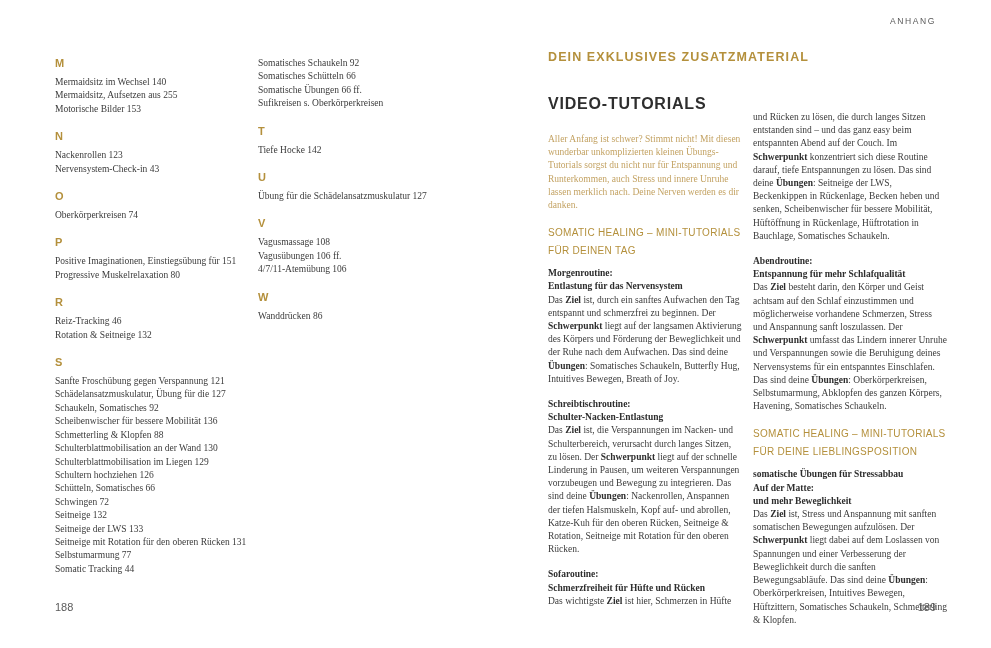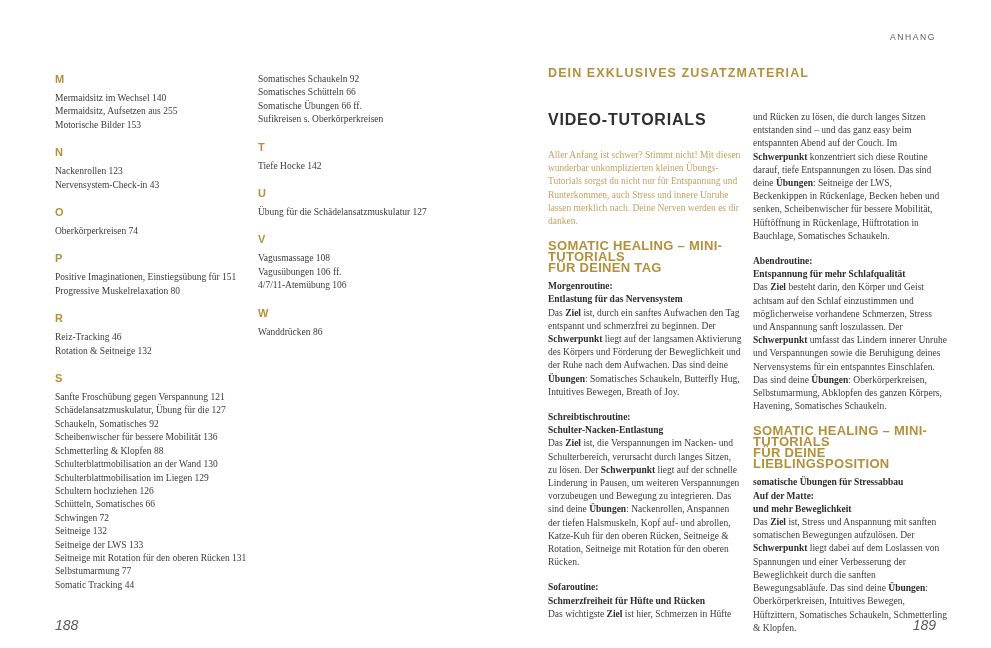--- a/index.html
+++ b/index.html
@@ -10,21 +10,21 @@
     --muted:#5a5a5a;
   }
   *{box-sizing:border-box;}
   html,body{margin:0;padding:0;}
   body{
     width:991px;height:648px;position:relative;background:#ffffff;
     font-family:"Liberation Serif", serif;color:var(--body-text);
     overflow:hidden;
   }
   .spread{position:absolute;inset:0;}
-  .page{position:absolute;top:16px;height:512px;}
+  .page{position:absolute;top:0;height:512px;}
   .page-left{left:0;width:495px;}
   .page-right{left:495px;width:496px;}
 
   
   .index-wrap{position:absolute;left:55px;top:57px;display:flex;gap:5px;}
   .index-col{display:block;}
   .index-col.col1{width:198px;}
   .index-col.col2{width:212px;}
   .index-group + .index-group{margin-top:14px;}
   .index-letter{
@@ -44,44 +44,44 @@
     letter-spacing:1.6px;color:var(--muted);
   }
   .title{
     position:absolute;left:53px;top:50px;margin:0;
     font-family:Liberation Sans, sans-serif;font-weight:bold;
     font-size:12.5px;letter-spacing:1.1px;color:var(--accent-gold);
     white-space:nowrap;
   }
   .columns{position:absolute;left:53px;top:95px;width:400px;display:flex;gap:11px;}
   .col{width:194px;}
-  .col.colB{width:195px;}
+  .col.colB{width:195px;margin-top:16px;}
   .section-heading{
     font-family:"Liberation Sans", sans-serif;font-weight:bold;
     font-size:16px;letter-spacing:.8px;color:var(--head-text);
     margin-bottom:20px;
   }
   .intro{
     margin:0 0 12px 0;font-size:9.5px;line-height:13.2px;
     color:var(--intro-gold);
   }
   .gold-heading{
-    font-family:"Liberation Sans", sans-serif;font-weight:bold;
-    font-size:13px;letter-spacing:.3px;line-height:11px;
+    font-family:"Liberation Sans", sans-serif;font-weight:normal;
+    font-size:10px;letter-spacing:.3px;line-height:18px;
     color:var(--accent-gold);margin:0 0 7px 0;white-space:pre-line;
   }
   .block{margin-bottom:12px;}
   .block-head{font-weight:bold;font-size:9.5px;line-height:13.2px;color:var(--head-text);}
   .block-body{font-size:9.5px;line-height:13.2px;color:var(--body-text);}
   .block-body strong{color:var(--head-text);}
   p.continuation{margin:0 0 12px 0;}
 
   .page-number{
     position:absolute;top:601px;
-    font-family:"Liberation Sans", sans-serif;font-size:14px;color:var(--muted);font-style:italic;
+    font-family:"Liberation Sans", sans-serif;font-size:11px;color:var(--muted);
   }
   .pn-left{left:55px;}
   .pn-right{right:55px;text-align:right;}
 </style>
 </head>
 <body>
 
 <div class="spread">
 
   <div class="page page-left">

